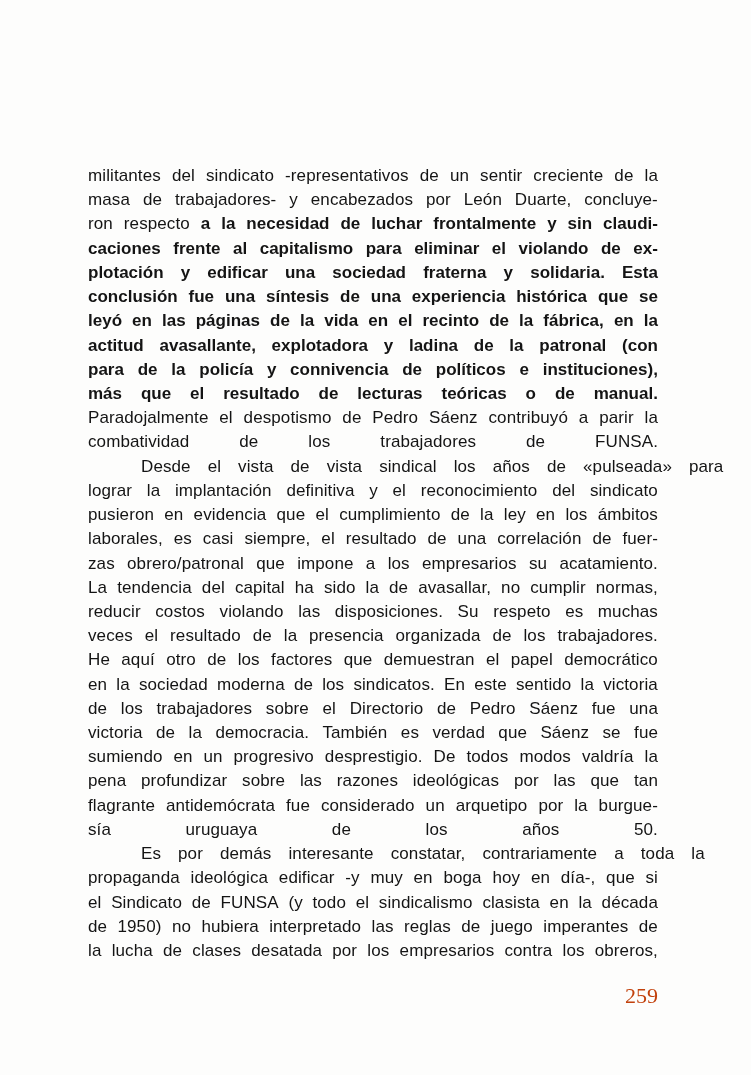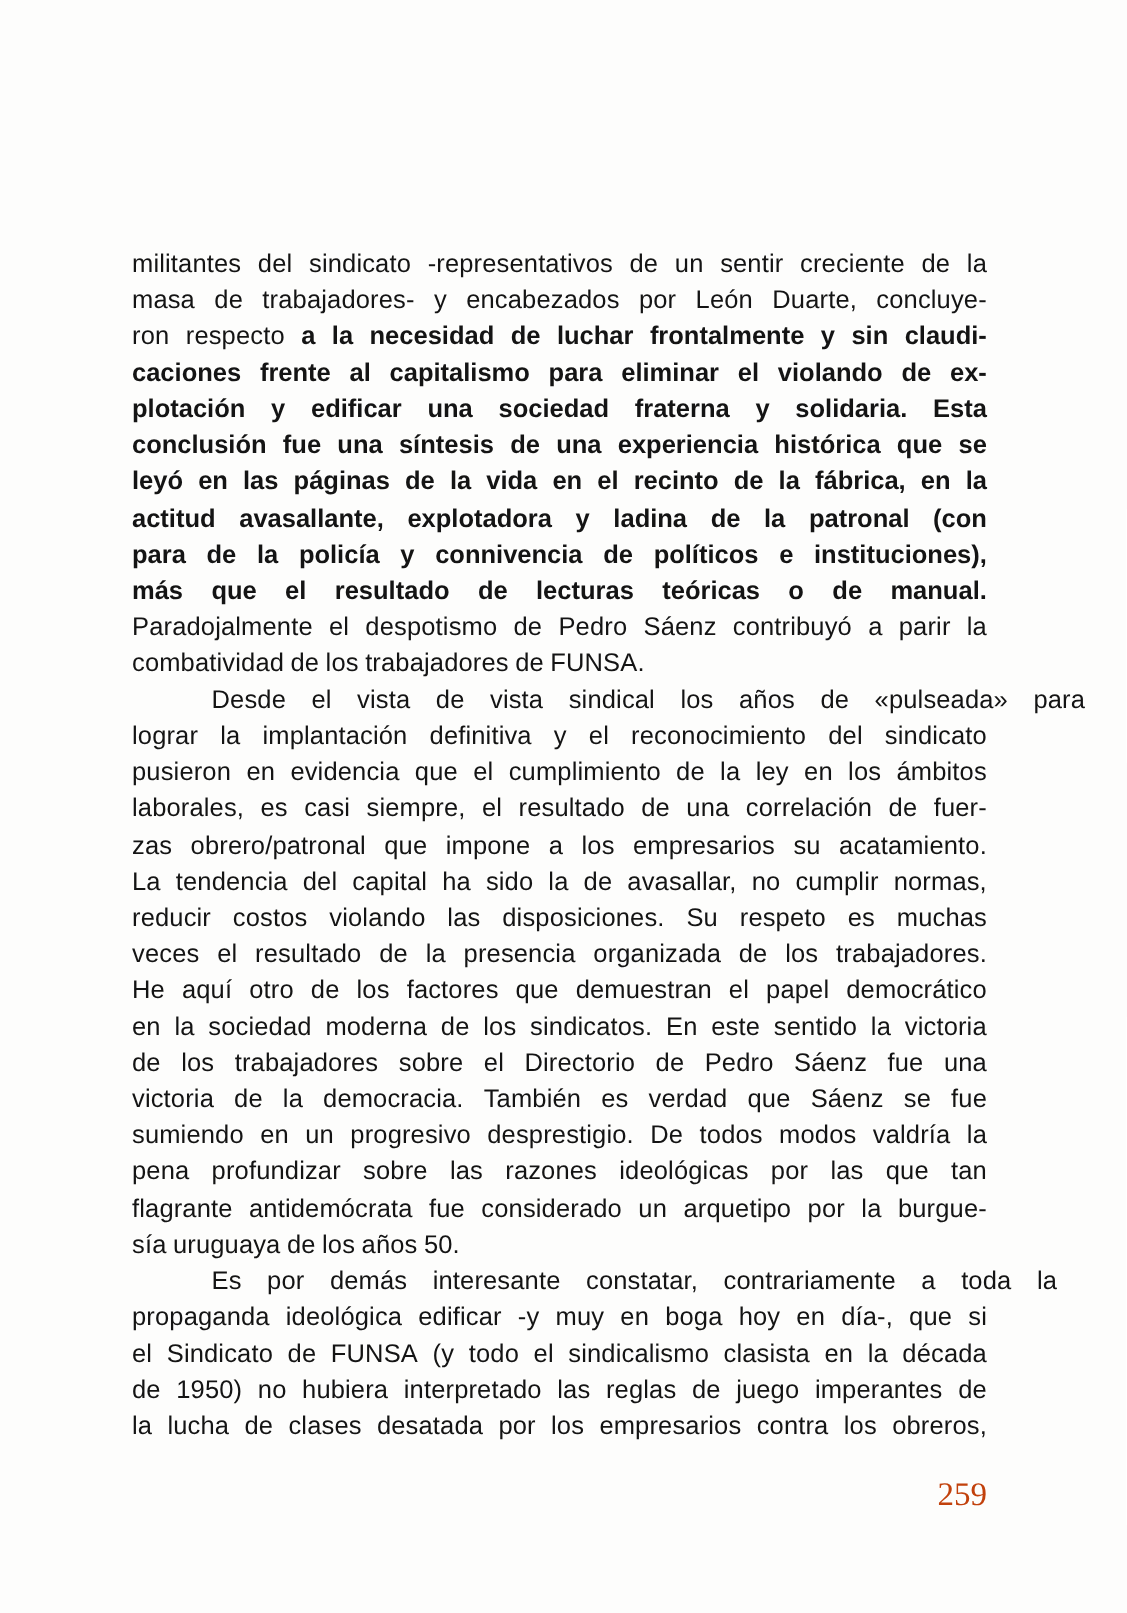--- a/index.html
+++ b/index.html
@@ -23,21 +23,21 @@
     letter-spacing: 0.1px;
   }
   .line {
     display: flex;
     justify-content: space-between;
     column-gap: 4.3px;
     height: 24.22px;
     line-height: 24.22px;
     white-space: nowrap;
   }
-  .line.noj { justify-content: flex-start; }
+  .line.noj { justify-content: space-between; }
   .line.ind { padding-left: 53px; gap: 17px; }
   .line span { display: inline-block; }
   .line span.b { font-weight: bold; letter-spacing: 0; }
   .page-number {
     position: absolute;
     top: 984px;
     right: 93px;
     font-family: "Liberation Serif", serif;
     font-size: 22px;
     line-height: 24px;

